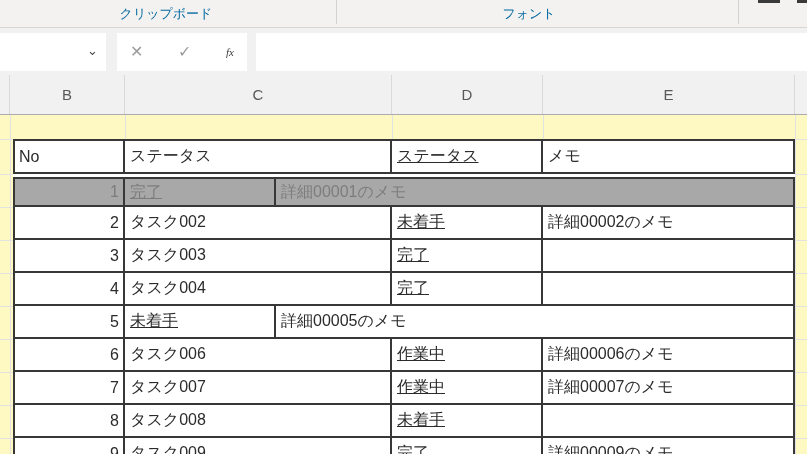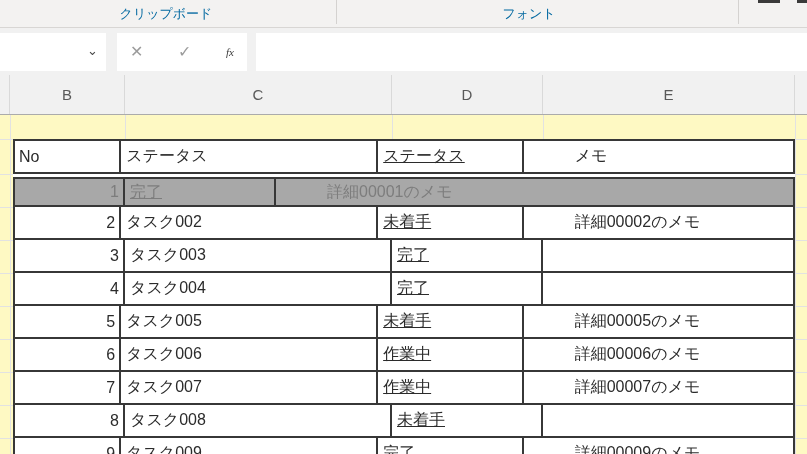--- a/index.html
+++ b/index.html
@@ -53,21 +53,21 @@
         border-bottom:2px solid #373737;font-size:16px;color:#2b2b2b;}
   .thead{height:35px;border-top:2px solid #373737;}
   .tgap{height:3px;background:#fff;}
   .trow.highlight{height:30px;border-top:2px solid #373737;
                   background:var(--hl-fill,#a8a8a8);color:var(--hl-text,#7d7d7d);}
   .tc{box-sizing:border-box;border-right:2px solid #373737;display:flex;align-items:center;
       overflow:hidden;white-space:nowrap;}
   .c-no{width:110px;justify-content:flex-end;padding-right:4px;}
   .c-title{width:267px;padding-left:5px;}
   .c-status{width:151px;padding-left:5px;text-decoration:underline;}
-  .c-memo{width:250px;padding-left:23px;border-right:none;margin-left:28px;}
+  .c-memo{width:250px;padding-left:5px;border-right:none;}
   .thead .c-no{justify-content:flex-start;padding-left:4px;}
 </style>
 </head>
 <body>
 
 <div class="app">
 
   <div class="ribbon">
     <div class="ribbon-sep" style="left:336px"></div>
     <div class="ribbon-sep" style="left:738px"></div>
@@ -141,21 +141,20 @@
     <div class="tc c-title">タスク003</div>
     <div class="tc c-status">完了</div>
   </div>
           <div class="trow">
     <div class="tc c-no">4</div>
     <div class="tc c-title">タスク004</div>
     <div class="tc c-status">完了</div>
   </div>
           <div class="trow">
     <div class="tc c-no">5</div>
-    <div class="tc c-title">タスク005</div>
     <div class="tc c-status">未着手</div>
     <div class="tc c-memo">詳細00005のメモ</div>
   </div>
           <div class="trow">
     <div class="tc c-no">6</div>
     <div class="tc c-title">タスク006</div>
     <div class="tc c-status">作業中</div>
     <div class="tc c-memo">詳細00006のメモ</div>
   </div>
           <div class="trow">

